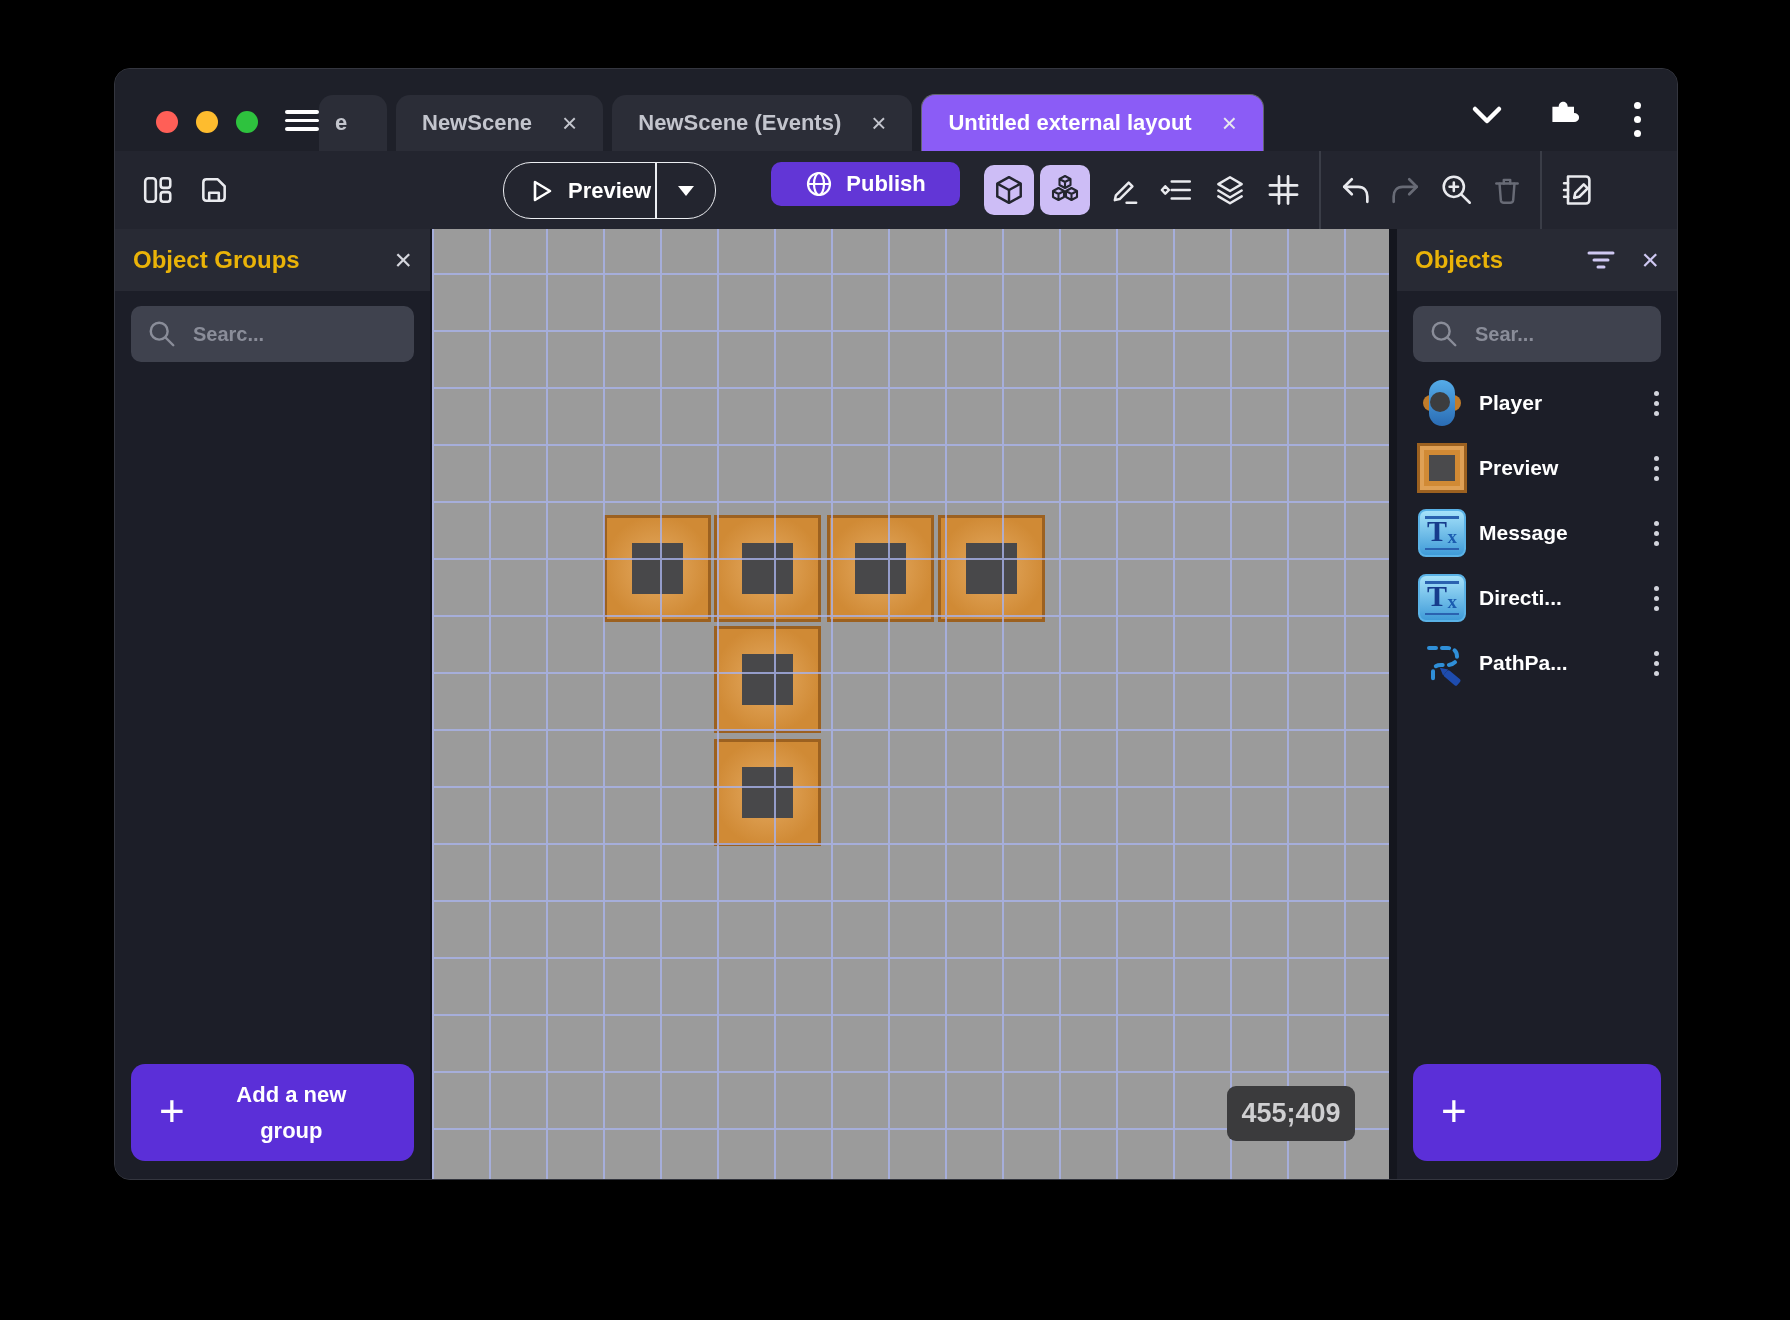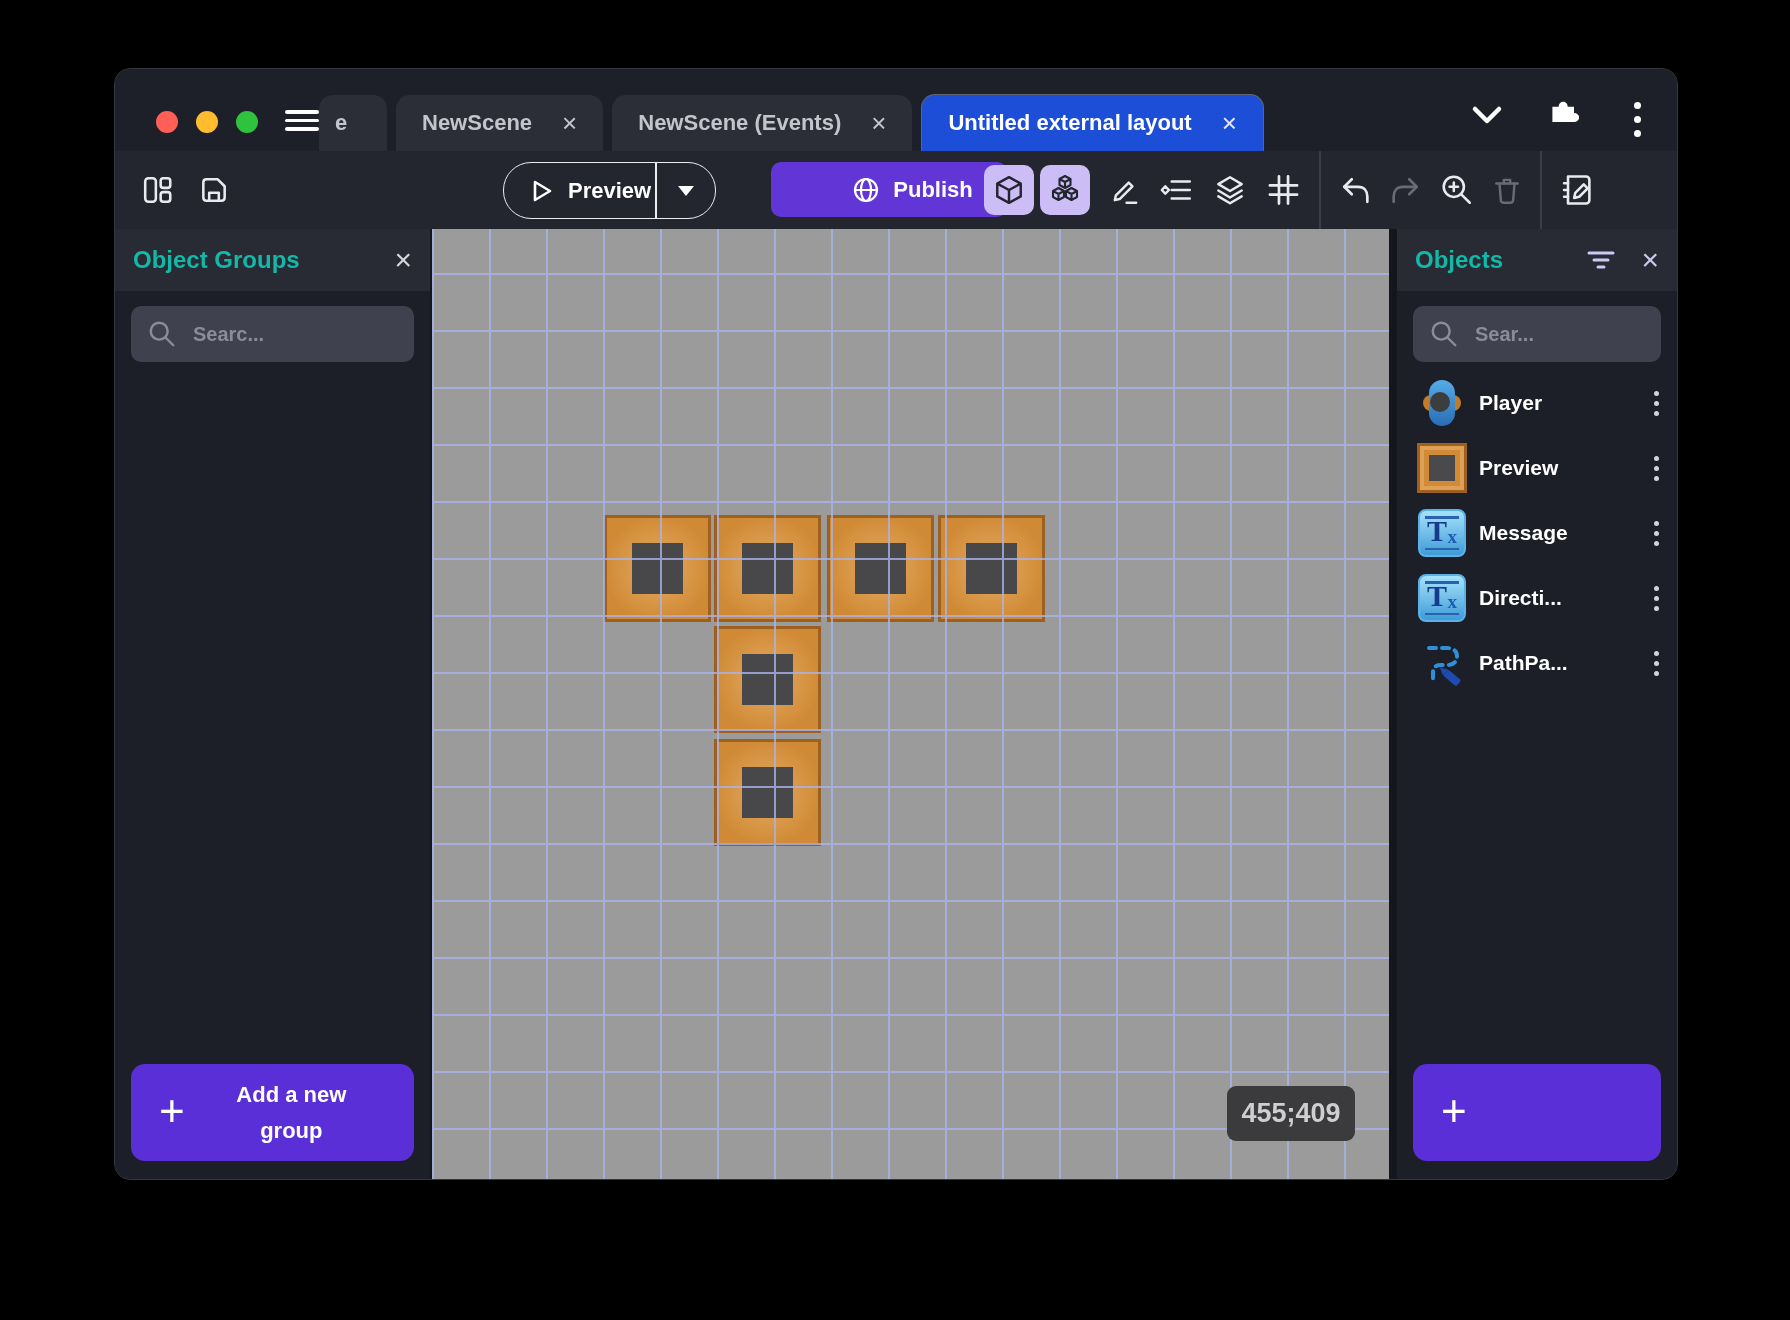--- a/index.html
+++ b/index.html
@@ -12,49 +12,49 @@
   .titlebar{position:relative;height:82px;background:#1e2029;}
   .lights{position:absolute;left:41px;top:42px;display:flex;gap:18px;}
   .light{width:22px;height:22px;border-radius:50%;}
   .hamburger{position:absolute;left:170px;top:41px;width:34px;display:flex;flex-direction:column;gap:5px;cursor:pointer;}
   .hamburger span{height:3.6px;background:#fff;border-radius:2px;}
   .tabs{position:absolute;left:204px;bottom:0;display:flex;align-items:flex-end;gap:9px;}
   .tab{height:56px;background:#2b2d37;border-radius:14px 14px 0 0;display:flex;align-items:center;
        justify-content:center;color:#c3c5cd;font-size:22px;font-weight:700;padding:0 26px;white-space:nowrap;}
   .tab .closex{font-size:26px;font-weight:400;margin-left:30px;color:#c3c5cd;line-height:1;}
   .tab--partial{width:52px;padding:0;overflow:hidden;justify-content:flex-start;padding-left:16px;}
-  .tab--active{background:#1d4ed8;border:1.5px solid #63656e;border-bottom:none;color:#fff;margin-top:38px;}
+  .tab--active{background:#8b5cf6;border:1.5px solid #63656e;border-bottom:none;color:#fff;margin-top:38px;}
   .tab--active .closex{color:#e8e9ee;}
   .tb-chevron{position:absolute;left:1354px;top:34px;}
   .tb-puzzle{position:absolute;left:1432px;top:27px;}
   .tb-kebab{position:absolute;left:1519px;top:33px;display:flex;flex-direction:column;gap:7px;}
   .tb-kebab i{width:7px;height:7px;border-radius:50%;background:#fff;}
   
   .toolbar{position:relative;height:78px;background:#23252f;border-bottom:2px solid #14161e;}
   .tb-left{position:absolute;left:26px;top:50%;transform:translateY(-50%);display:flex;gap:22px;}
   .icon-btn{display:flex;align-items:center;justify-content:center;cursor:pointer;}
   .preview-btn{position:absolute;left:388px;top:11px;height:55px;border:1.5px solid #eceef2;border-radius:28px;
        display:flex;align-items:center;color:#fff;font-size:22px;font-weight:700;cursor:pointer;}
   .preview-btn .pv-main{display:flex;align-items:center;gap:14px;padding:0 4px 0 24px;}
   .preview-btn .pv-split{width:1.5px;align-self:stretch;background:#eceef2;}
   .preview-btn .pv-caret{padding:0 20px;}
-  .publish-btn{position:absolute;left:656px;top:11px;width:189px;height:55px;background:#6236d6;border-radius:10px;
-       display:flex;align-items:center;justify-content:center;gap:13px;color:#fff;font-size:22px;font-weight:700;cursor:pointer;padding-left:47px;}
+  .publish-btn{position:absolute;left:656px;top:11px;width:189px;height:44px;background:#6236d6;border-radius:10px;
+       display:flex;align-items:center;justify-content:center;gap:13px;color:#fff;font-size:22px;font-weight:700;cursor:pointer;}
   .cube-btn{position:absolute;top:14px;width:50px;height:50px;background:#cdbdf6;border-radius:10px;
        display:flex;align-items:center;justify-content:center;cursor:pointer;}
   .tb-icons{position:absolute;left:994px;top:0;height:78px;display:flex;align-items:center;gap:17px;}
   .tb-sep{width:2px;height:78px;background:#3a3d47;}
   
   .main{position:absolute;left:0;top:160px;right:0;bottom:0;display:flex;}
   .panel{background:#1c1e28;display:flex;flex-direction:column;}
   .panel-left{width:315px;}
   .panel-right{width:280px;}
   .panel-gap{width:8px;background:#14161e;}
   .panel-header{height:62px;background:#282a34;display:flex;align-items:center;padding:0 18px;flex:none;}
-  .panel-title{color:#14b8a6;font-size:24px;font-weight:700;flex:1;}
+  .panel-title{color:#eab308;font-size:24px;font-weight:700;flex:1;}
   .panel-x{color:#cfc8f2;font-size:30px;font-weight:400;line-height:1;cursor:pointer;}
   .panel-left .panel-x{color:#d6d7de;}
   .searchbox{margin:15px 16px 0 16px;height:56px;background:#3f424e;border-radius:10px;display:flex;
        align-items:center;padding:0 16px;gap:14px;flex:none;}
   .searchbox input{flex:1;background:transparent;border:none;outline:none;color:#e6e7ec;
        font-size:20px;font-weight:700;font-family:inherit;min-width:0;}
   .searchbox input::placeholder{color:#8a8d99;}
   .panel-body{flex:1;}
   .add-btn{margin:0 16px 18px 16px;height:97px;background:#5b2fd8;border-radius:14px;display:flex;
        align-items:center;color:#fff;cursor:pointer;flex:none;}

